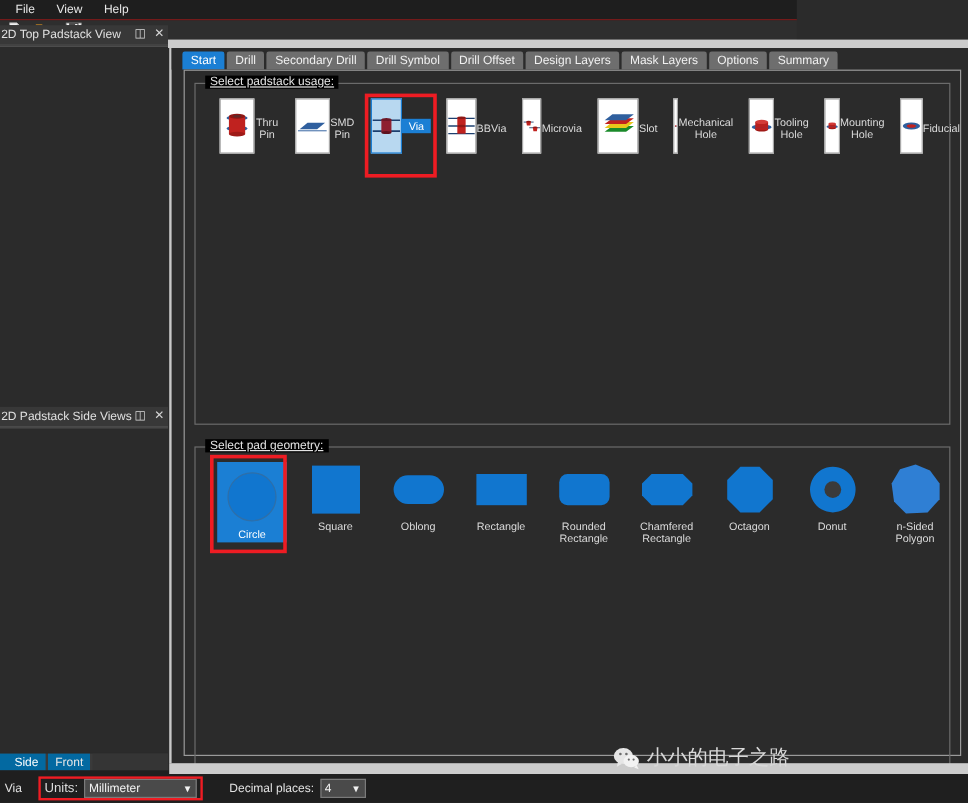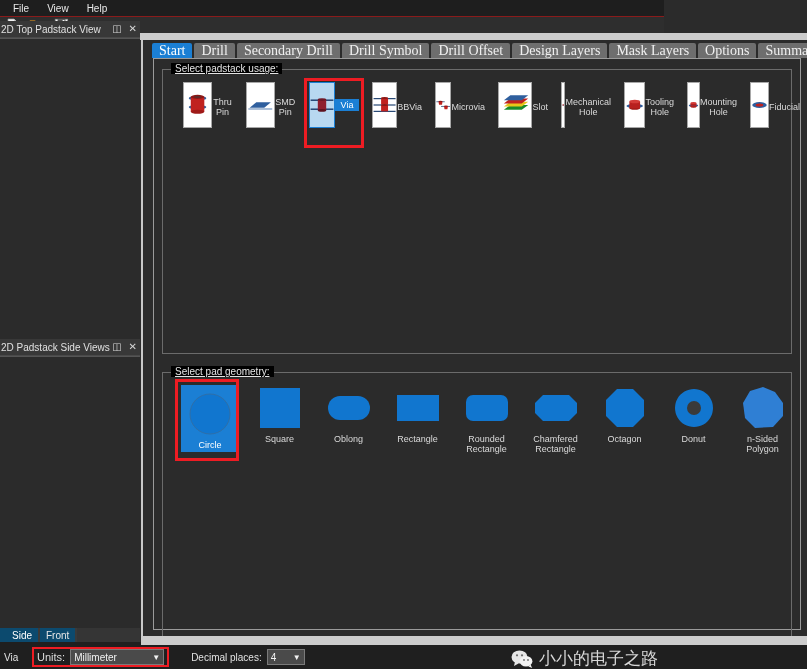--- a/index.html
+++ b/index.html
@@ -32,30 +32,30 @@
   .panel-title .ptxt{font-size:10px;color:#e0e0e0;padding-left:1px;white-space:nowrap;overflow:hidden;}
   .panel-title .pbtns{position:absolute;right:3px;top:0;height:16px;display:flex;align-items:center;gap:7px;}
   .panel-title .pbtns span{font-size:10px;color:#d6d6d6;line-height:1;cursor:pointer;}
   .panel-body{background:#2b2b2b;}
   .panel1{height:300px;}
   .panel2{height:270px;}
   .panel-body.viewport{border-top:1px solid #555;}
 
   
   .sftabs{position:absolute;left:0;top:628px;width:140px;height:14px;background:#3a3a3a;display:flex;align-items:stretch;}
-  .sftab{font-size:10px;padding:1px 6px;display:flex;align-items:center;color:#e6e6e6;background:#0c4a6e;margin-right:2px;}
-  .sftab.sel{background:#0c4a6e;color:#fff;padding-left:12px;}
+  .sftab{font-size:10px;padding:1px 6px;display:flex;align-items:center;color:#e6e6e6;background:#0369a1;margin-right:2px;}
+  .sftab.sel{background:#0369a1;color:#fff;padding-left:12px;}
   .sftab-fill{flex:1;background:#353535;}
 
   
   .main{position:absolute;left:141px;top:40px;width:666px;height:596px;background:#2b2b2b;
         border-left:2px solid #c8c8c8;}
   .tabbar{display:flex;align-items:flex-end;height:18px;padding-left:9px;background:#2b2b2b;gap:2px;}
-  .tab{font-size:14px;height:15px;line-height:15px;padding:0 7px;background:#6e6e6e;color:#f0f0f0;
-       border-top-left-radius:2px;border-top-right-radius:2px;white-space:nowrap;cursor:default;font-family:Liberation Serif, serif;}
+  .tab{font-size:10px;height:15px;line-height:15px;padding:0 7px;background:#6e6e6e;color:#f0f0f0;
+       border-top-left-radius:2px;border-top-right-radius:2px;white-space:nowrap;cursor:default;}
   .tab.sel{background:#1b7fd4;color:#ffffff;}
 
   .panelframe{margin:0 8px 0 10px;border:1px solid #9a9a9a;background:#2b2b2b;position:relative;}
   .gbox{position:relative;margin:10px 8px 0 8px;border:1px solid #6b6b6b;}
   .gbox > .legend{position:absolute;top:-7px;left:8px;background:#000000;padding:0 4px;font-size:10px;color:#e4e4e4;text-decoration:underline;}
 
   .tilerow{display:flex;align-items:flex-start;padding:12px 0 0 20px;gap:13px;}
   .tile{width:50px;display:flex;flex-direction:row;align-items:center;cursor:pointer;}
   .tilebox{width:44px;height:44px;background:#ffffff;border:1px solid #a8a8a8;display:flex;
            align-items:center;justify-content:center;overflow:hidden;}
@@ -84,21 +84,21 @@
   .combo .arw{font-size:8px;}
   .combo.small{gap:5px;}
   .redring{position:absolute;left:0;top:0;right:0;bottom:0;border:2px solid #ee1c23;pointer-events:none;}
 
   
   .botstrip{position:absolute;left:141px;top:636px;width:666px;height:9px;background:#cccccc;}
   .leftbotstrip{position:absolute;left:0;top:642px;width:141px;height:3px;background:#1f1f1f;}
 
   
   .watermark{position:absolute;right:6px;top:620px;display:flex;align-items:center;gap:6px;
-             color:#d8d8d8;font-size:17px;font-family:Liberation Serif, serif;margin-top:27px;}
+             color:#d8d8d8;font-size:17px;font-family:Liberation Serif, serif;}
   .wechat{width:22px;height:20px;}
 </style>
 </head>
 <body>
 
 <div class="app">
 
   <div class="menubar">
     <div class="mi">File</div>
     <div class="mi">View</div>

